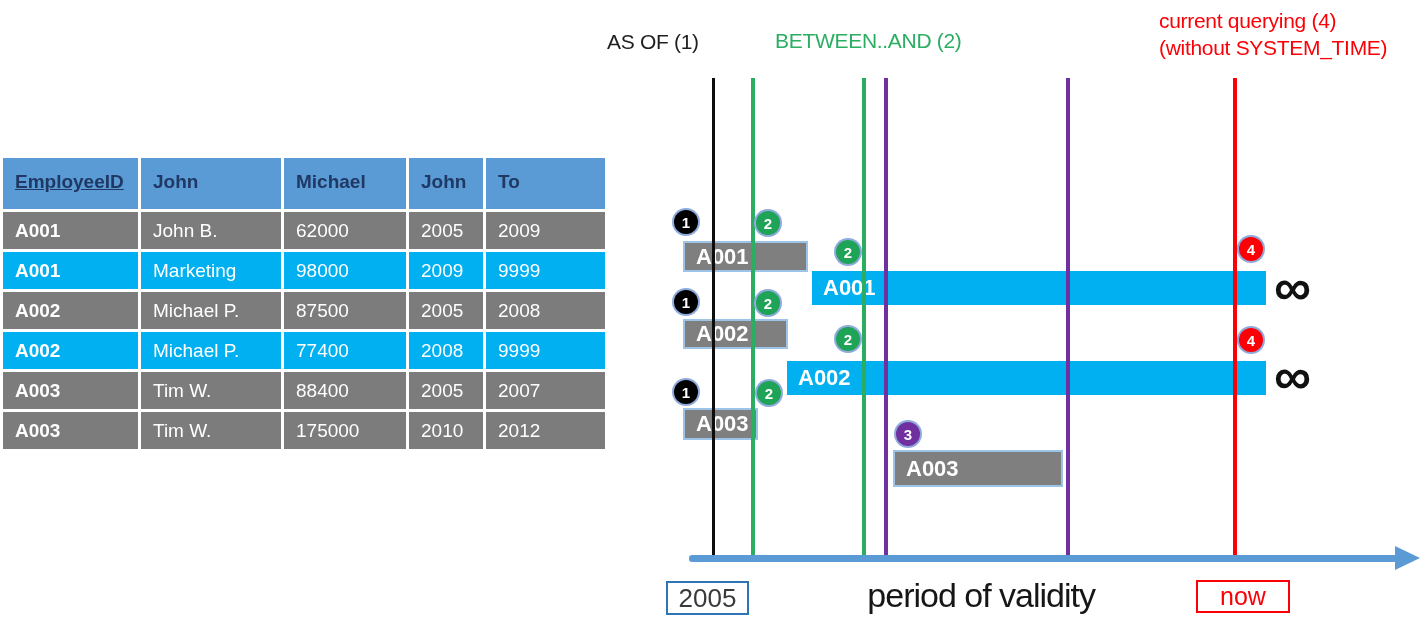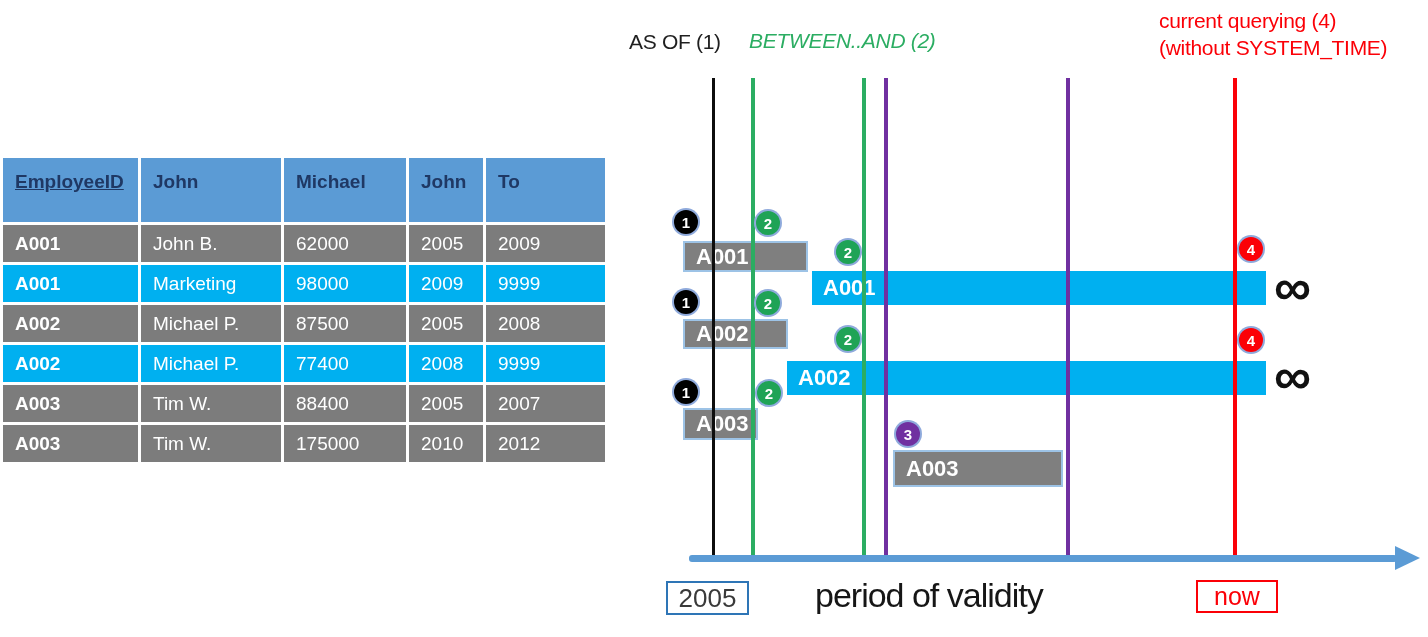--- a/index.html
+++ b/index.html
@@ -3,32 +3,32 @@
 <meta charset="utf-8">
 <style>
   html,body{margin:0;padding:0;background:#fff;}
   .stage{position:relative;width:1428px;height:637px;background:#ffffff;overflow:hidden;
          font-family:"Liberation Sans",sans-serif;}
 
   
   .emp-table{position:absolute;left:0;top:155px;border-collapse:separate;border-spacing:3px;}
   .emp-table th{background:var(--table_header_bg,#5B9BD5);color:var(--table_header_text,#1F3864);
     font-weight:bold;font-size:19px;text-align:left;vertical-align:top;
-    padding:13px 0 0 12px;height:64px;box-sizing:border-box;}
+    padding:13px 0 0 12px;height:51px;box-sizing:border-box;}
   .emp-table th.u span{text-decoration:underline;}
   .emp-table td{background:var(--row_gray,#7C7C7C);color:#ffffff;font-size:19px;
     padding:0 0 0 12px;height:37px;box-sizing:border-box;vertical-align:middle;}
   .emp-table tr.hl td{background:var(--row_highlight_cyan,#00B0F0);}
   .emp-table td.c1{font-weight:bold;}
   .w1{width:135px;} .w2{width:140px;} .w3{width:122px;} .w4{width:74px;} .w5{width:119px;}
 
   
   .legend-label{position:absolute;font-size:21px;white-space:nowrap;letter-spacing:-0.3px;}
-  .lg-asof{left:629px;top:30px;color:var(--as_of_black,#1F1F1F);}
-  .lg-between{left:749px;top:29px;color:var(--between_green,#2BAD62);font-style:italic;}
+  .lg-asof{left:607px;top:30px;color:var(--as_of_black,#1F1F1F);}
+  .lg-between{left:775px;top:29px;color:var(--between_green,#2BAD62);}
   .lg-contained{left:957px;top:29px;color:var(--contained_purple,#7030A0);}
   .lg-current{left:1159px;top:7px;color:var(--current_red,#FB0007);line-height:27px;}
 
   
   .vline{position:absolute;top:78px;height:481px;width:4px;}
   .vl-black{left:712px;width:3px;background:#0d0d0d;}
   .vl-green1{left:751px;background:var(--between_green,#2BAD62);}
   .vl-green2{left:862px;background:var(--between_green,#2BAD62);}
   .vl-purple1{left:884px;background:var(--contained_purple,#7030A0);}
   .vl-purple2{left:1066px;background:var(--contained_purple,#7030A0);}
@@ -56,23 +56,23 @@
   .axis-bar{position:absolute;left:689px;top:555px;width:708px;height:7px;
             background:var(--axis_blue,#5B9BD5);border-radius:3px;}
   .axis-head{position:absolute;left:1395px;top:546px;width:0;height:0;
              border-left:25px solid var(--axis_blue,#5B9BD5);
              border-top:12px solid transparent;border-bottom:12px solid transparent;}
 
   
   .year-box{position:absolute;left:666px;top:581px;width:83px;height:34px;
             border:2px solid var(--year_box_border,#2E75B6);color:#3a3a3a;font-size:26px;
             display:flex;align-items:center;justify-content:center;box-sizing:border-box;}
-  .period-label{position:absolute;left:815px;top:576px;width:280px;text-align:left;
+  .period-label{position:absolute;left:815px;top:576px;width:280px;text-align:right;
             font-size:34px;color:#161616;letter-spacing:-1px;white-space:nowrap;}
-  .now-box{position:absolute;left:1196px;top:580px;width:82px;height:33px;
+  .now-box{position:absolute;left:1196px;top:580px;width:94px;height:33px;
             border:2px solid var(--current_red,#FB0007);color:var(--current_red,#FB0007);
             font-size:25px;display:flex;align-items:center;justify-content:center;box-sizing:border-box;}
 </style>
 </head>
 <body>
 
 <div class="stage">
 
   <table class="emp-table">
     <colgroup>

